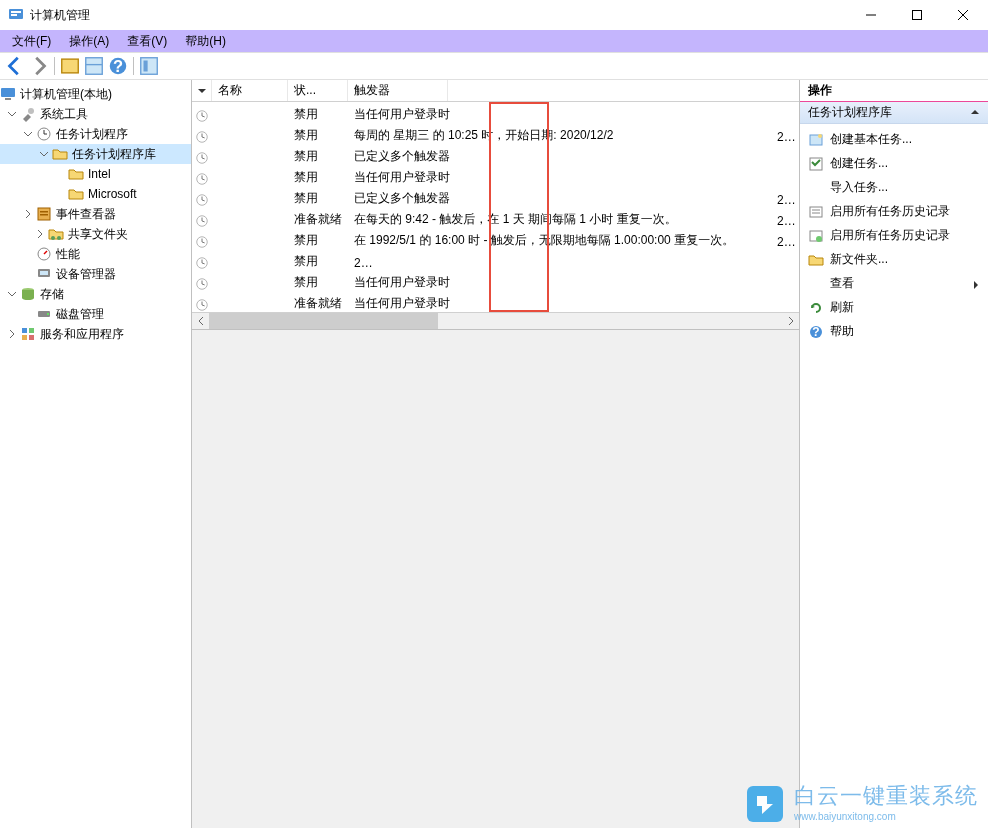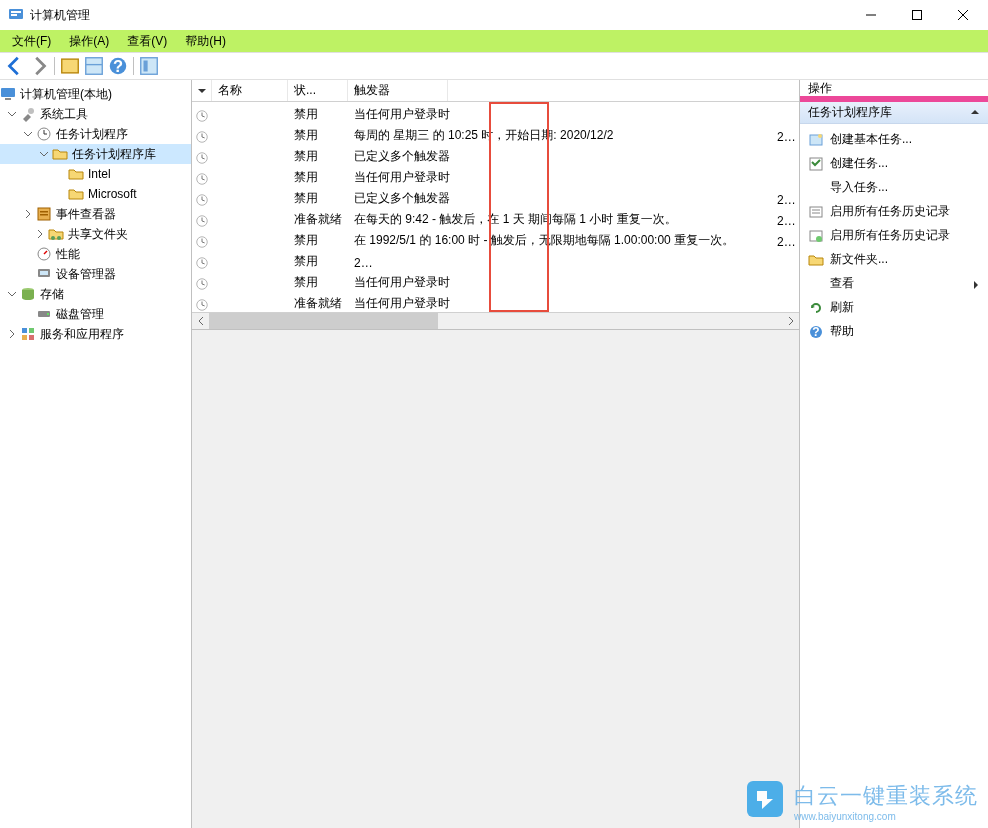--- a/index.html
+++ b/index.html
@@ -3,21 +3,21 @@
 <meta charset="utf-8">
 <style>
 *{box-sizing:border-box;margin:0;padding:0;font-family:"Microsoft YaHei","Segoe UI",sans-serif;font-size:12px;user-select:none}
 body{background:#fff;width:988px;height:828px;overflow:hidden;position:relative}
 .titlebar{height:30px;display:flex;align-items:center;padding:0 2px;background:#fff}
 .titlebar .app-icon{width:16px;height:16px;margin:0 6px}
 .titlebar .title{flex:1}
 .win-controls{display:flex;height:100%}
 .win-btn{width:46px;display:flex;align-items:center;justify-content:center}
 .win-btn svg{width:10px;height:10px}
-.menubar{height:22px;display:flex;align-items:center;padding:0 4px;gap:2px;background:#bef264}
+.menubar{height:22px;display:flex;align-items:center;padding:0 4px;gap:2px;background:#c4b5fd}
 .menu-item{padding:2px 8px}
 .toolbar{height:28px;display:flex;align-items:center;padding:0 4px;gap:2px;border-top:1px solid #e0e0e0;border-bottom:1px solid #e0e0e0;background:#fff}
 .tb-btn{width:22px;height:22px;display:flex;align-items:center;justify-content:center}
 .tb-sep{width:1px;height:18px;background:#c0c0c0;margin:0 2px}
 .main{display:flex;height:calc(100% - 80px)}
 .sidebar{width:192px;border-right:1px solid #c0c0c0;overflow:auto;padding:4px 0}
 .tree-row{display:flex;align-items:center;height:20px;padding-right:4px;white-space:nowrap}
 .tree-row.selected{background:#cce8ff}
 .tw{width:16px;height:16px;display:flex;align-items:center;justify-content:center;flex-shrink:0}
 .tw svg{width:10px;height:10px}
@@ -35,26 +35,26 @@
 .c-trigger{flex:1}
 .c-date{width:28px;flex-shrink:0;text-align:right}
 .blur{filter:blur(3px);background:#d8d8d8;height:12px;border-radius:1px;width:60px}
 .redbox{position:absolute;border:2px solid #e74c3c;pointer-events:none;left:297px;top:0;width:60px;height:210px}
 .hscroll{height:17px;background:#f0f0f0;border-top:1px solid #d0d0d0;display:flex;align-items:center}
 .hscroll .track{flex:1;height:100%;position:relative}
 .hscroll .thumb{position:absolute;left:0;width:40%;height:100%;background:#cdcdcd}
 .hscroll .arr{width:17px;height:100%;display:flex;align-items:center;justify-content:center;background:#f0f0f0}
 .detail{flex:1;border-top:1px solid #c0c0c0;background:#f0f0f0}
 .right-pane{width:188px;display:flex;flex-direction:column}
-.rp-header{height:22px;display:flex;align-items:center;padding:0 8px;border-bottom:6px solid #ec4899;font-weight:400}
+.rp-header{height:22px;display:flex;align-items:center;padding:0 8px;border-bottom:1px solid #ec4899;font-weight:700}
 .rp-section{background:linear-gradient(#e8f0fc,#d4e4f7);height:22px;display:flex;align-items:center;padding:0 8px;border-bottom:1px solid #c7d7ec}
 .rp-section .arrow-up{margin-left:auto}
 .rp-item{height:24px;display:flex;align-items:flex-end;padding:0 8px;gap:6px}
 .rp-icon{width:16px;height:16px;display:flex;align-items:center;justify-content:center;flex-shrink:0}
-.watermark{position:absolute;right:10px;bottom:6px;display:flex;align-items:flex-start;gap:11px;opacity:.9}
+.watermark{position:absolute;right:10px;bottom:6px;display:flex;align-items:flex-end;gap:11px;opacity:.9}
 .watermark .wm-text{font-size:22px;color:#6fb4e8;letter-spacing:1px}
 .watermark .wm-sub{font-size:10px;color:#6fb4e8}
 </style>
 </head>
 <body>
 
 <div class="titlebar">
   <span class="app-icon">
     <svg viewBox="0 0 16 16">
         <rect x="1" y="2" width="14" height="10" fill="#4a90d9" rx="1"></rect>

